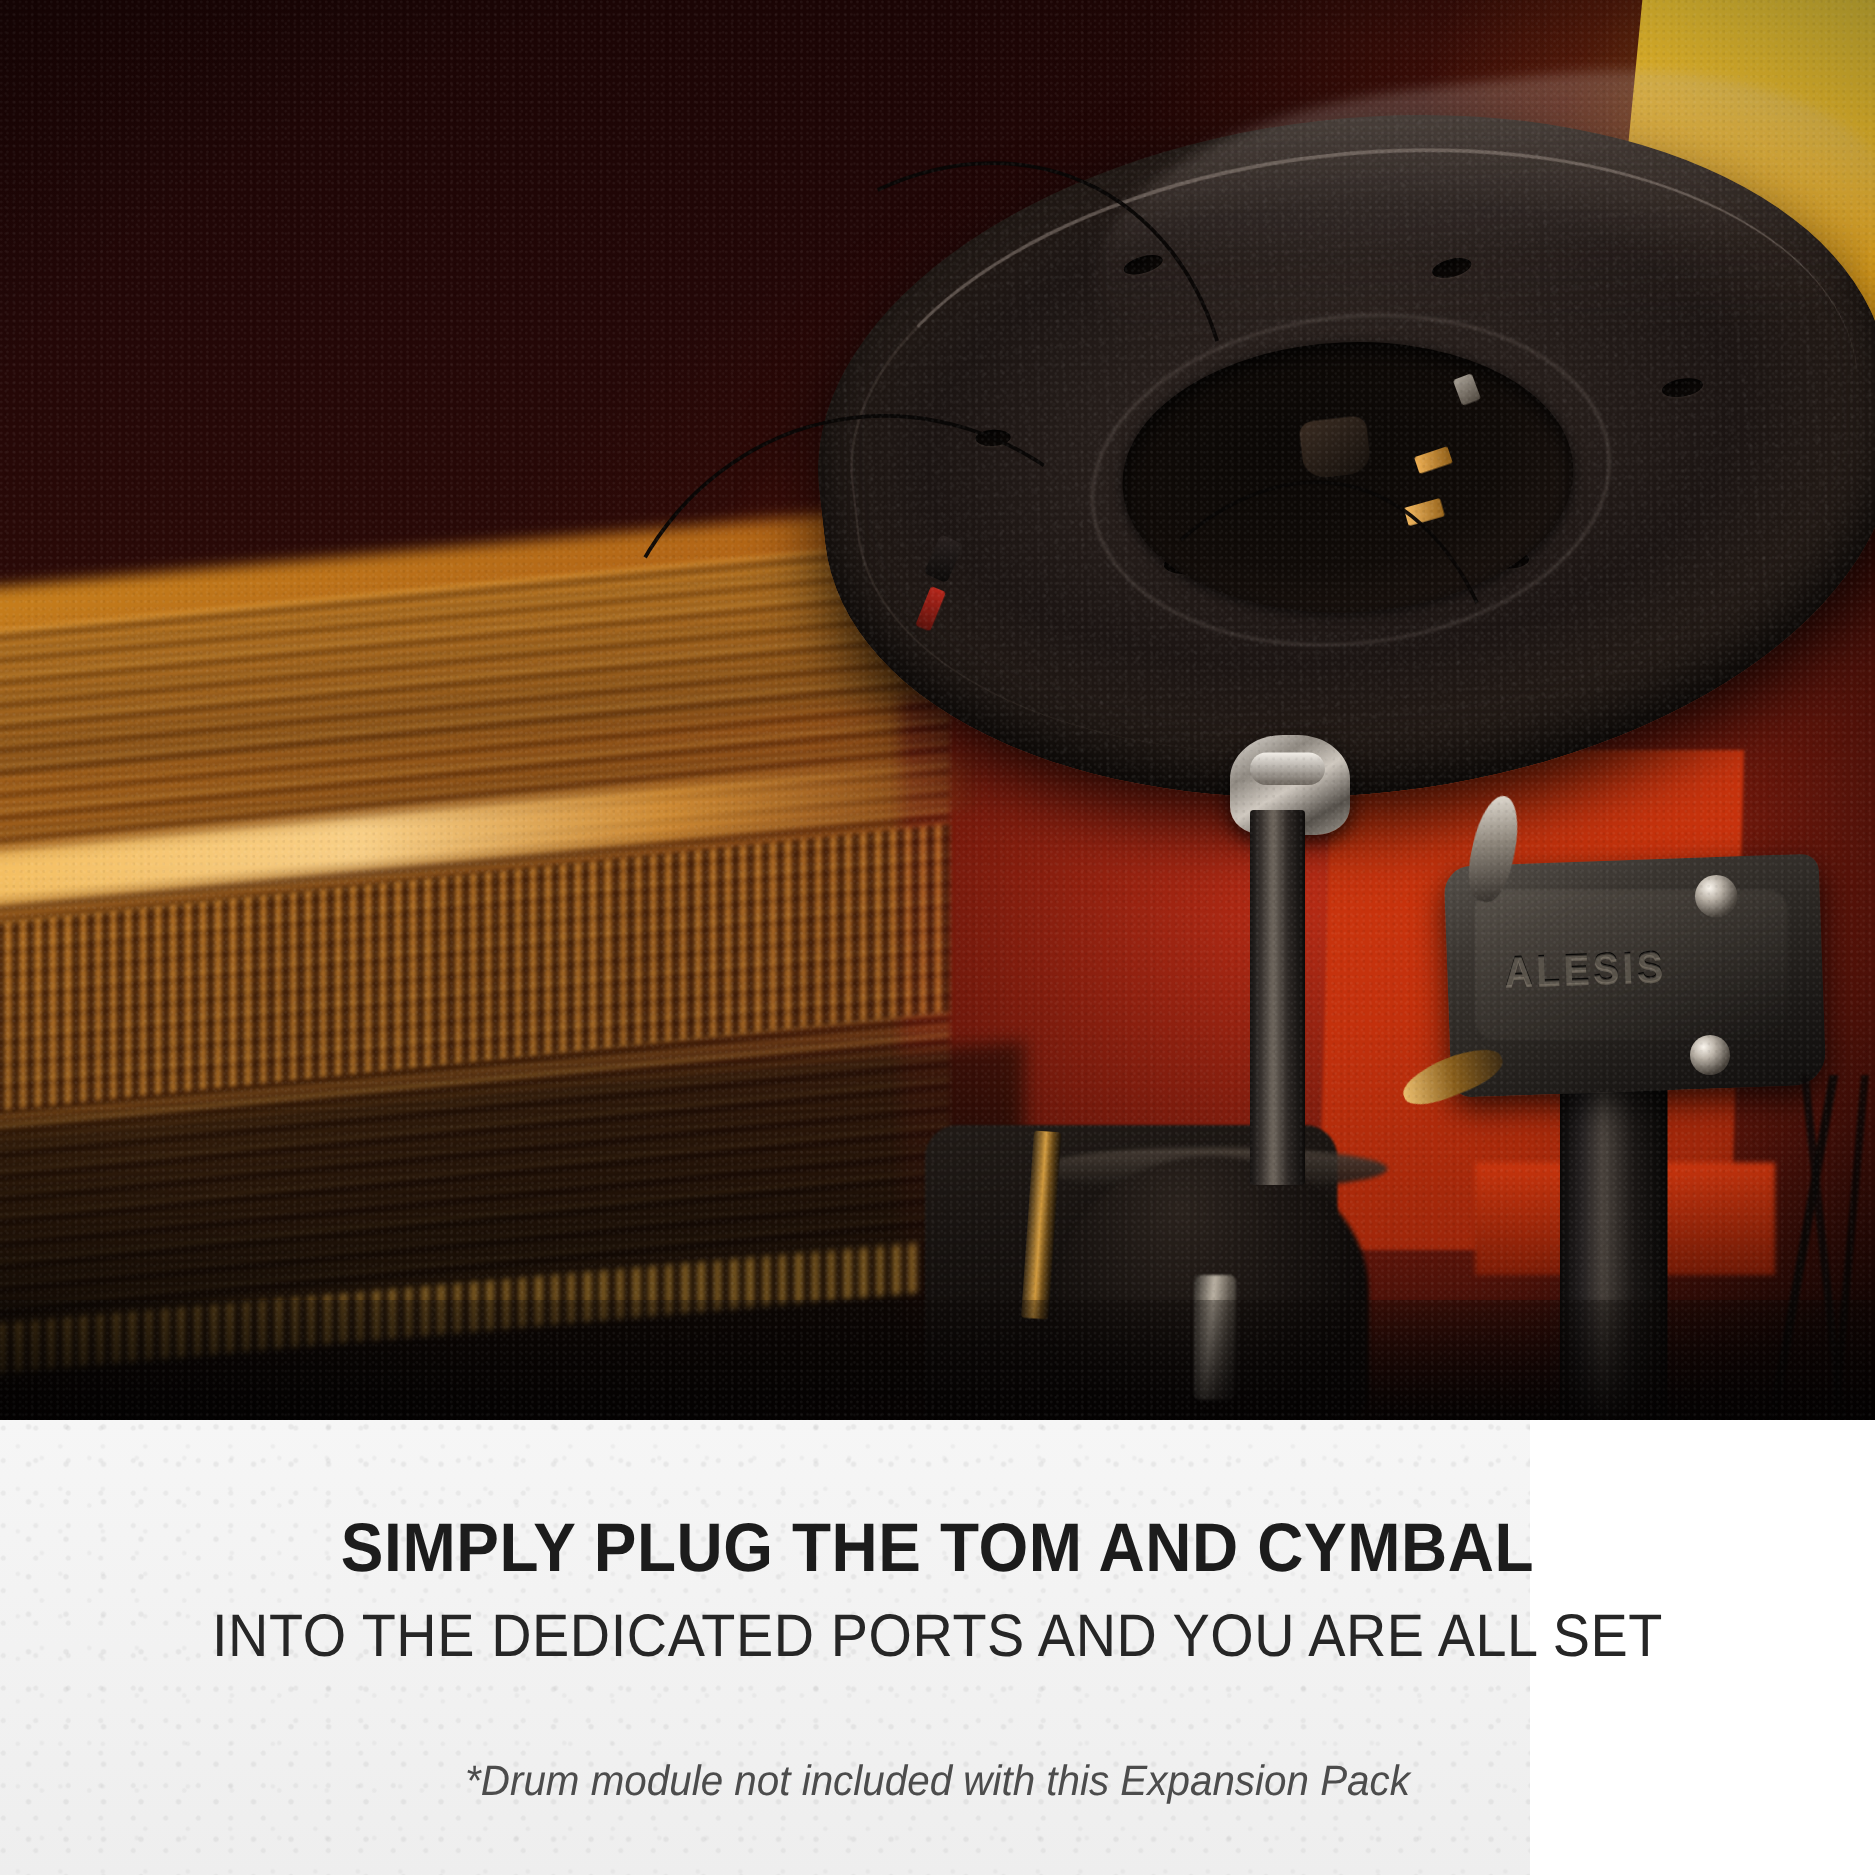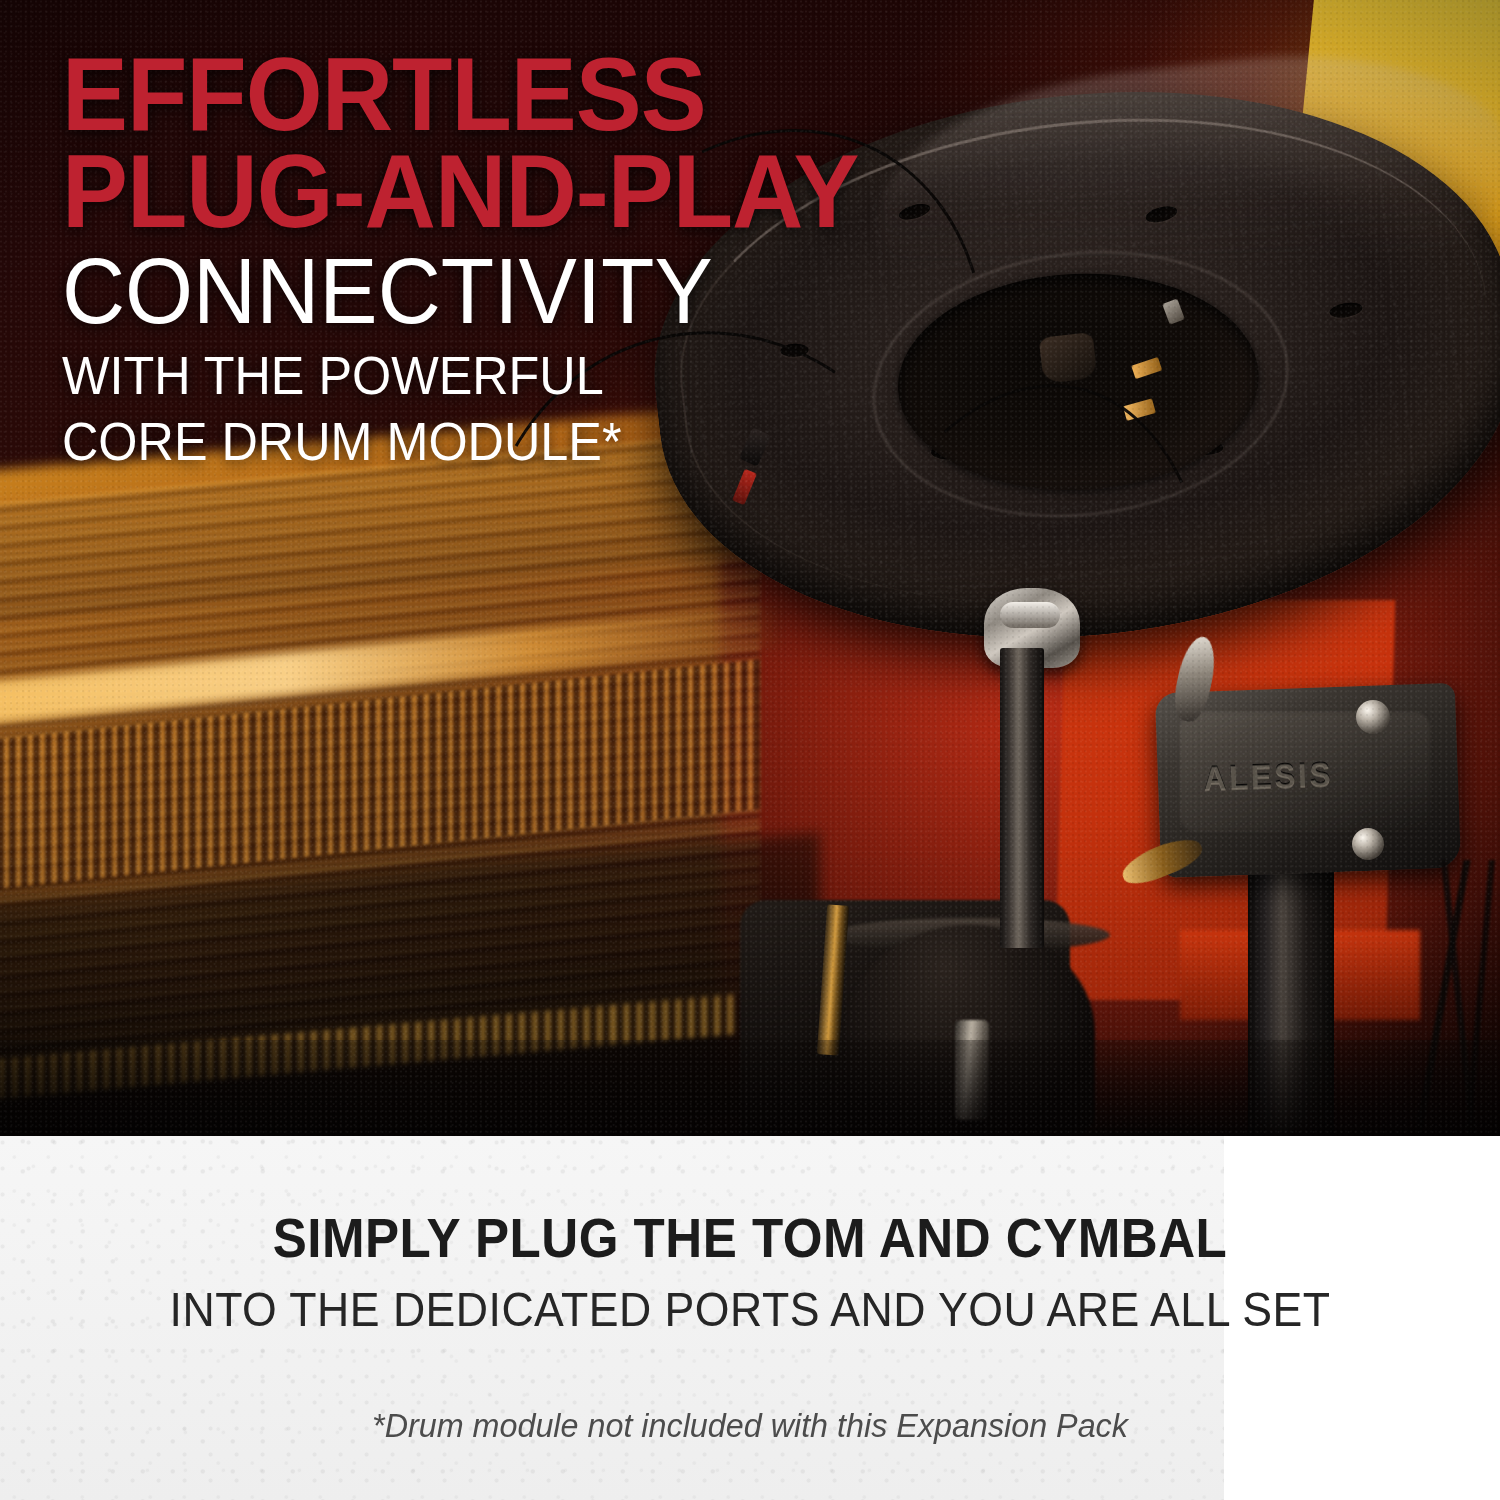--- a/index.html
+++ b/index.html
@@ -462,27 +462,20 @@
     <div class="wingnut wn2"></div>
     <div class="bolt b1"></div>
     <div class="bolt b2"></div>
 
     <div class="right-cables"></div>
     <div class="floor-dark"></div>
 
     <div class="grain-overlay"></div>
     <div class="vignette"></div>
 
-    <div class="headline">
-      <div class="hl-red">EFFORTLESS</div>
-      <div class="hl-red">PLUG-AND-PLAY</div>
-      <div class="hl-white">CONNECTIVITY</div>
-      <div class="hl-sub">WITH THE POWERFUL</div>
-      <div class="hl-sub">CORE DRUM MODULE*</div>
-    </div>
   </div>
 
   <div class="band">
     <div class="band-line1">SIMPLY PLUG THE TOM AND CYMBAL</div>
     <div class="band-line2">INTO THE DEDICATED PORTS AND YOU ARE ALL SET</div>
     <div class="band-footnote">*Drum module not included with this Expansion Pack</div>
   </div>
 
 </div>
 

